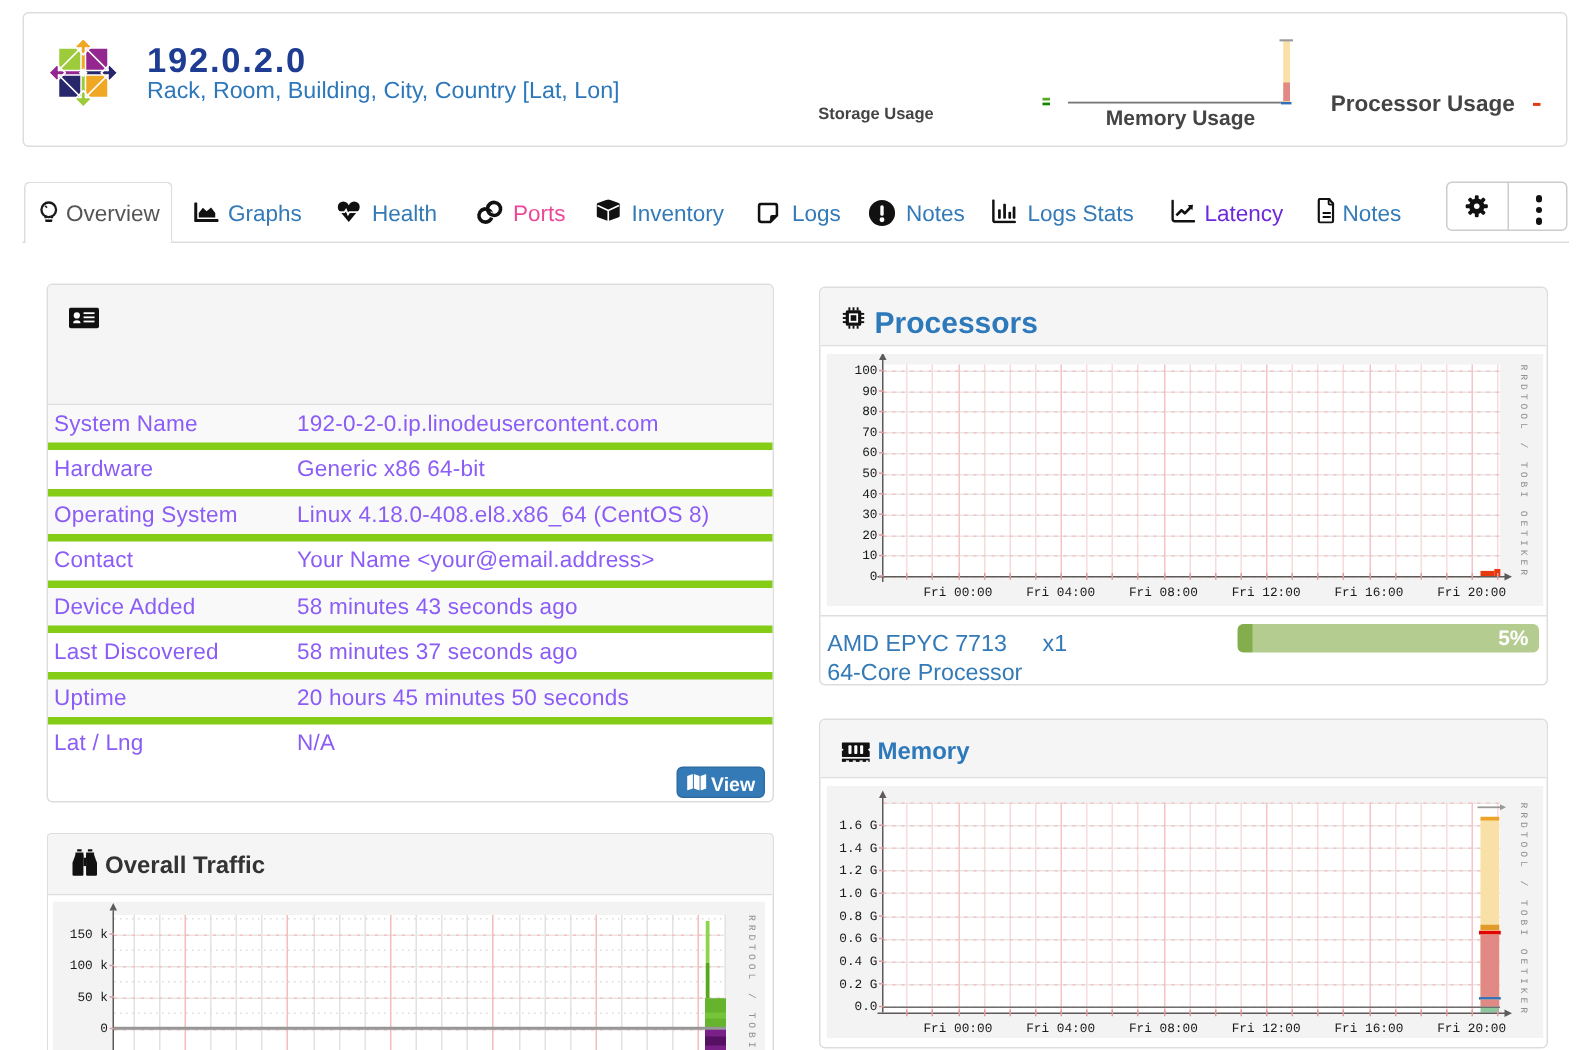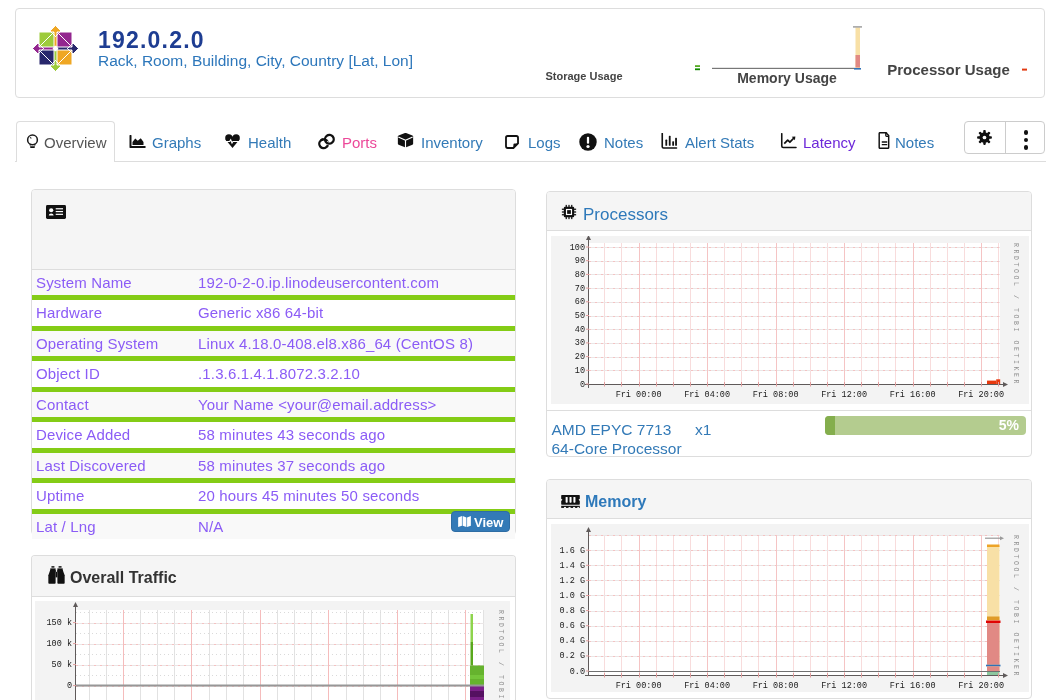--- a/index.html
+++ b/index.html
@@ -67,21 +67,21 @@
 </svg>
 <div class="abs" style="left:15px;top:160.5px;width:1031px;height:1px;background:#ddd"></div>
 <div class="abs" style="left:16px;top:121px;width:99px;height:41px;background:#fff;border:1px solid #ddd;border-bottom:none;border-radius:4px 4px 0 0;box-sizing:border-box"></div>
 <div class="abs" style="left:44px;font-size:15px;line-height:1;top:135px;color:#555">Overview</div>
 <div class="abs" style="left:152px;font-size:15px;line-height:1;top:135px;color:#337ab7">Graphs</div>
 <div class="abs" style="left:248px;font-size:15px;line-height:1;top:135px;color:#337ab7">Health</div>
 <div class="abs" style="left:342px;font-size:15px;line-height:1;top:135px;color:#ec4899">Ports</div>
 <div class="abs" style="left:421px;font-size:15px;line-height:1;top:135px;color:#337ab7">Inventory</div>
 <div class="abs" style="left:528px;font-size:15px;line-height:1;top:135px;color:#337ab7">Logs</div>
 <div class="abs" style="left:604px;font-size:15px;line-height:1;top:135px;color:#337ab7">Notes</div>
-<div class="abs" style="left:685px;font-size:15px;line-height:1;top:135px;color:#337ab7">Alert Stats</div>
+<div class="abs" style="left:685px;font-size:15px;line-height:1;top:135px;color:#337ab7">Logs Stats</div>
 <div class="abs" style="left:803px;font-size:15px;line-height:1;top:135px;color:#6d28d9">Latency</div>
 <div class="abs" style="left:895px;font-size:15px;line-height:1;top:135px;color:#337ab7">Notes</div>
 <svg style="position:absolute;left:26px;top:132px" width="13" height="19" viewBox="0 0 352 384">
       <g fill="none" stroke="#1a1a1a" stroke-width="42">
         <circle cx="176" cy="148" r="132"></circle>
         <path d="M118 252 L118 302 M234 252 L234 302"></path>
       </g>
       <path d="M112 322 h128 v24 a22 22 0 0 1 -22 22 h-84 a22 22 0 0 1 -22 -22 z" fill="#111"></path>
       <path d="M108 78 L146 108" stroke="#1a1a1a" stroke-width="28"></path>
     </svg>
@@ -172,24 +172,20 @@
             <td>System Name</td>
             <td>192-0-2-0.ip.linodeusercontent.com</td>
           </tr>
 <tr>
             <td>Hardware</td>
             <td>Generic x86 64-bit</td>
           </tr>
 <tr>
             <td>Operating System</td>
             <td>Linux 4.18.0-408.el8.x86_64 (CentOS 8)</td>
-          </tr>
-<tr>
-            <td>Object ID</td>
-            <td>.1.3.6.1.4.1.8072.3.2.10</td>
           </tr>
 <tr>
             <td>Contact</td>
             <td>Your Name &lt;your@email.address&gt;</td>
           </tr>
 <tr>
             <td>Device Added</td>
             <td>58 minutes 43 seconds ago</td>
           </tr>
 <tr>
@@ -296,21 +292,21 @@
       <rect x="416" y="148" width="68" height="40" fill="#111"></rect>
       <rect x="236" y="28" width="40" height="68" fill="#111"></rect>
       <rect x="236" y="416" width="40" height="68" fill="#111"></rect>
       <rect x="28" y="236" width="68" height="40" fill="#111"></rect>
       <rect x="416" y="236" width="68" height="40" fill="#111"></rect>
       <rect x="324" y="28" width="40" height="68" fill="#111"></rect>
       <rect x="324" y="416" width="40" height="68" fill="#111"></rect>
       <rect x="28" y="324" width="68" height="40" fill="#111"></rect>
       <rect x="416" y="324" width="68" height="40" fill="#111"></rect>
     </svg>
-<div class="abs" style="left:583px;top:206px;font-size:17px;font-weight:normal;color:#2e79ba;line-height:1">Processors</div>
+<div class="abs" style="left:583px;top:206px;font-size:20px;font-weight:bold;color:#2e79ba;line-height:1">Processors</div>
 <svg style="position:absolute;left:551px;top:236px" width="478" height="168" viewBox="0 0 478 168">
 <rect x="0" y="0" width="478" height="168" fill="#f3f3f3"></rect>
 <rect x="38" y="7" width="411" height="141" fill="#ffffff"></rect>
 <line x1="53.5" y1="7" x2="53.5" y2="148" stroke="#f8dcdc" stroke-width="1"></line>
 <line x1="70.5" y1="7" x2="70.5" y2="148" stroke="#f8dcdc" stroke-width="1"></line>
 <line x1="105.5" y1="7" x2="105.5" y2="148" stroke="#f8dcdc" stroke-width="1"></line>
 <line x1="122.5" y1="7" x2="122.5" y2="148" stroke="#f8dcdc" stroke-width="1"></line>
 <line x1="139.5" y1="7" x2="139.5" y2="148" stroke="#f8dcdc" stroke-width="1"></line>
 <line x1="173.5" y1="7" x2="173.5" y2="148" stroke="#f8dcdc" stroke-width="1"></line>
 <line x1="190.5" y1="7" x2="190.5" y2="148" stroke="#f8dcdc" stroke-width="1"></line>

